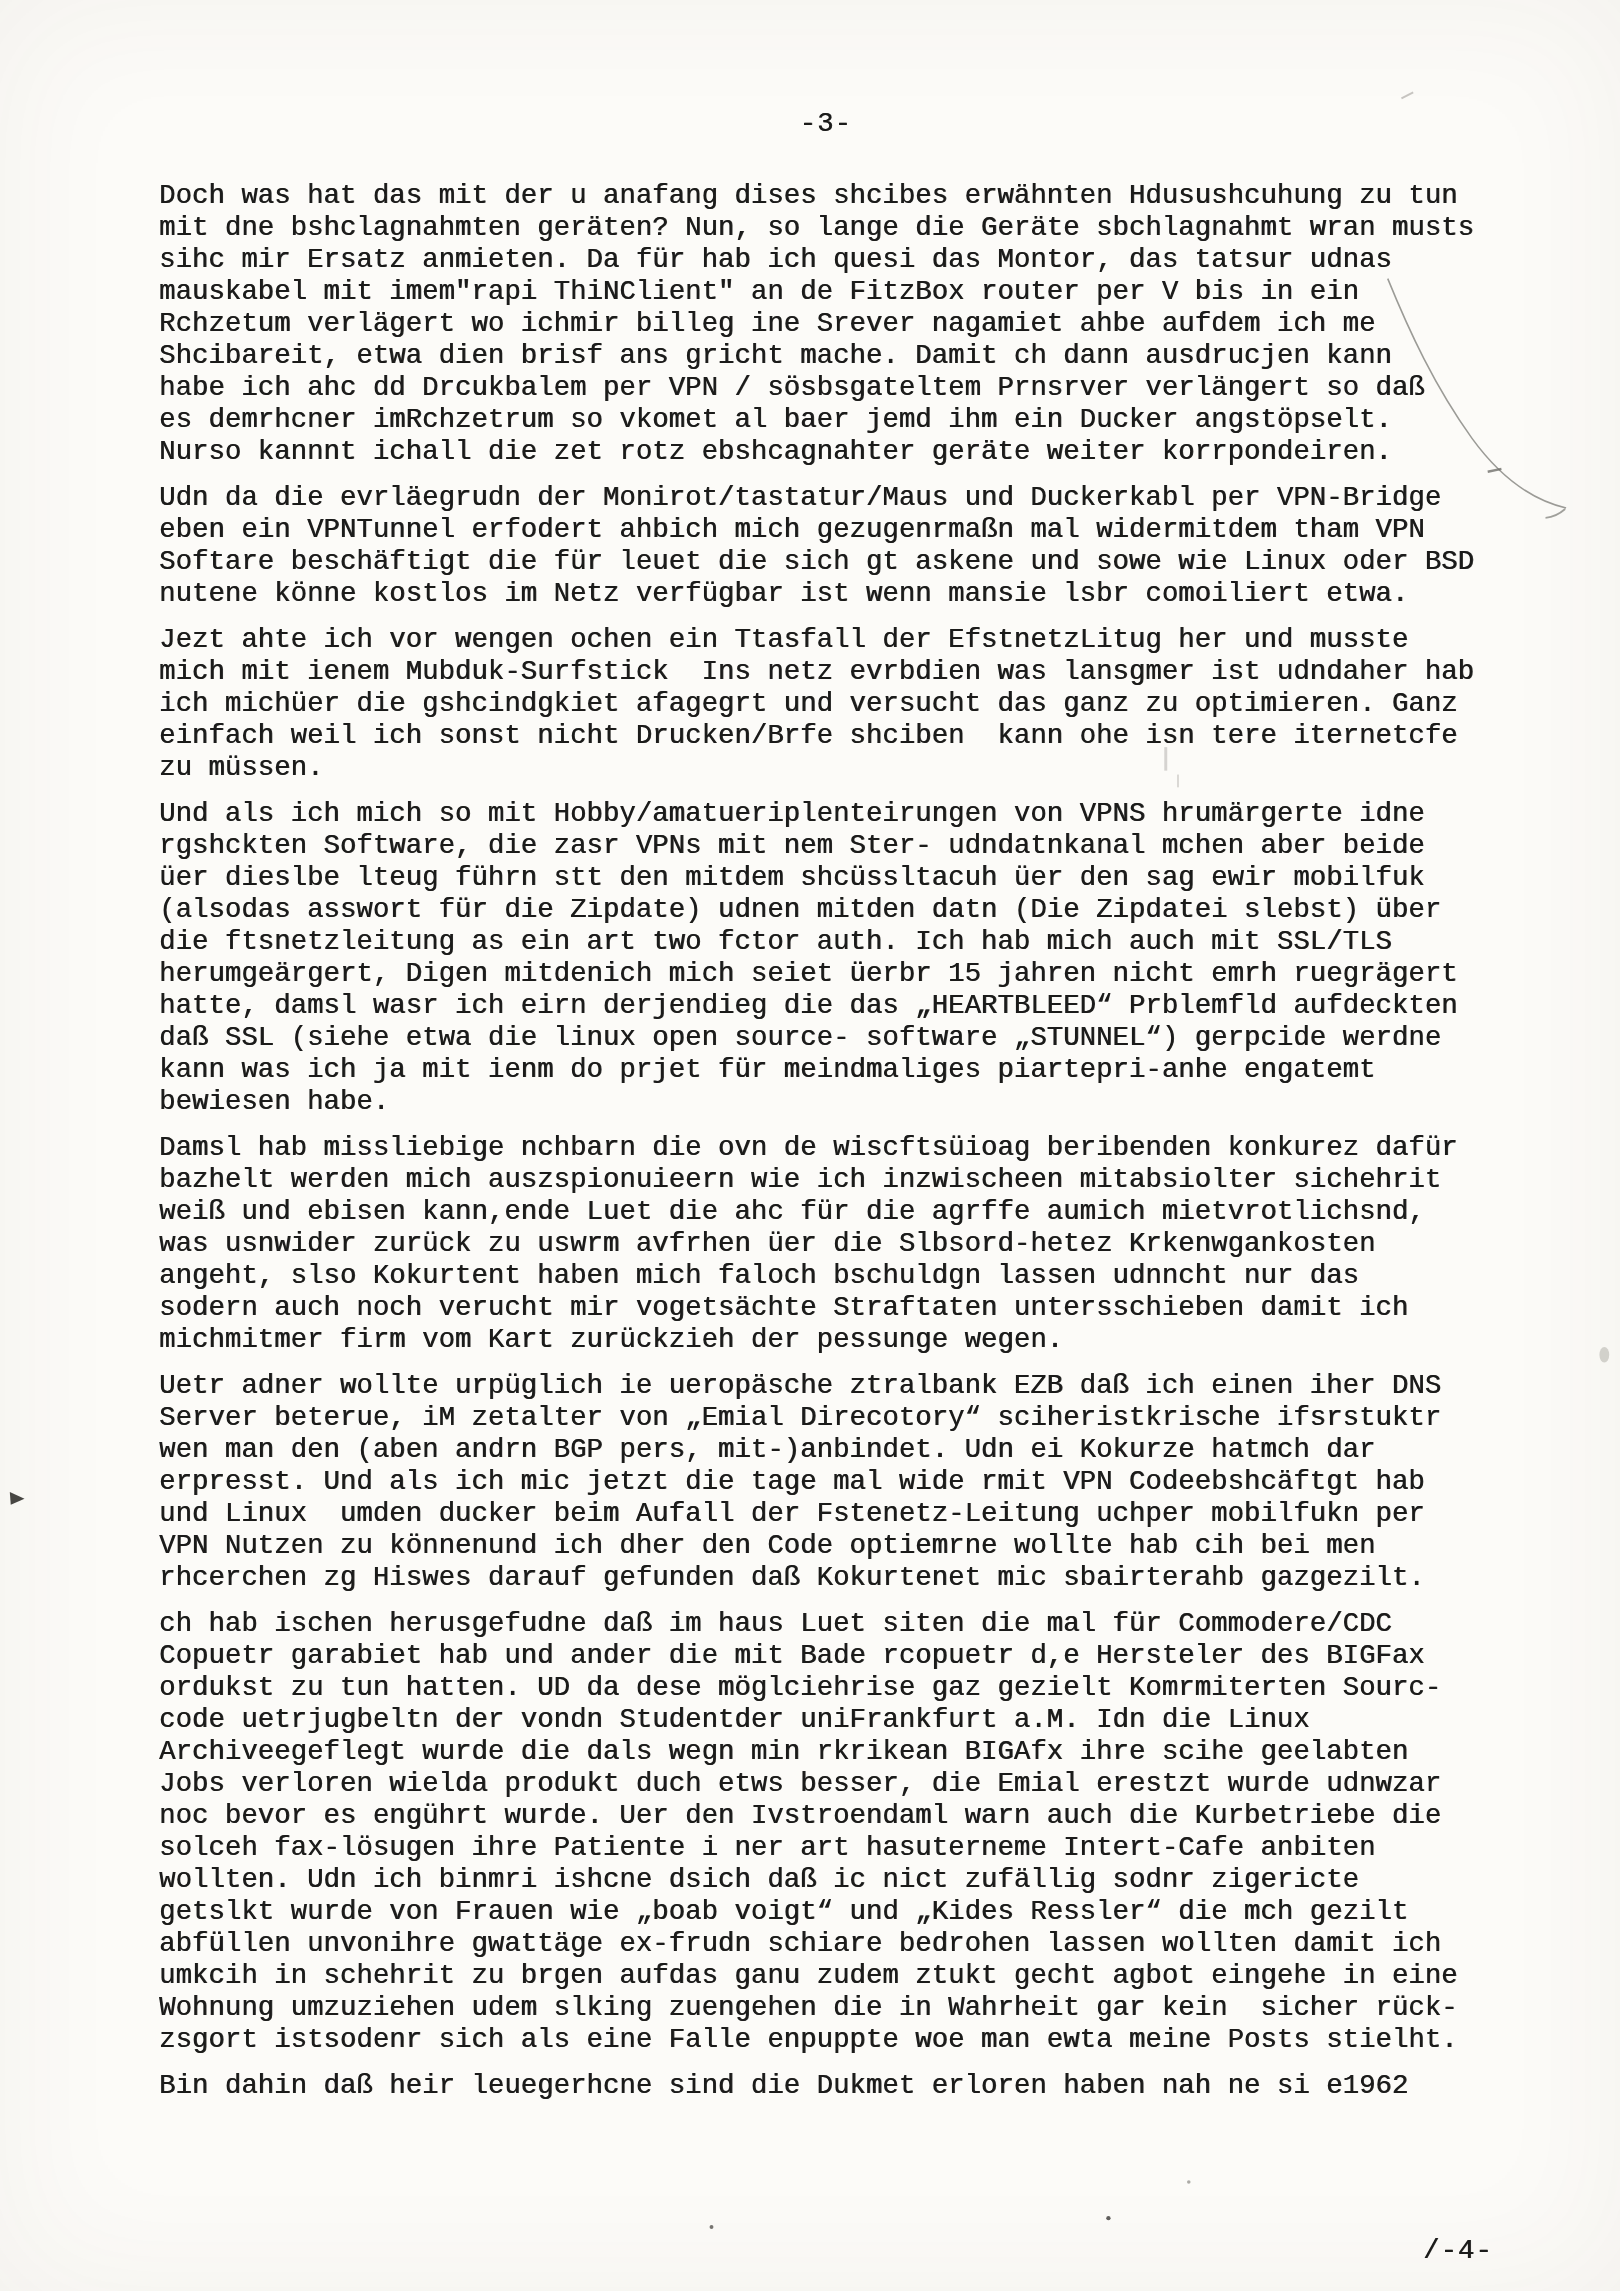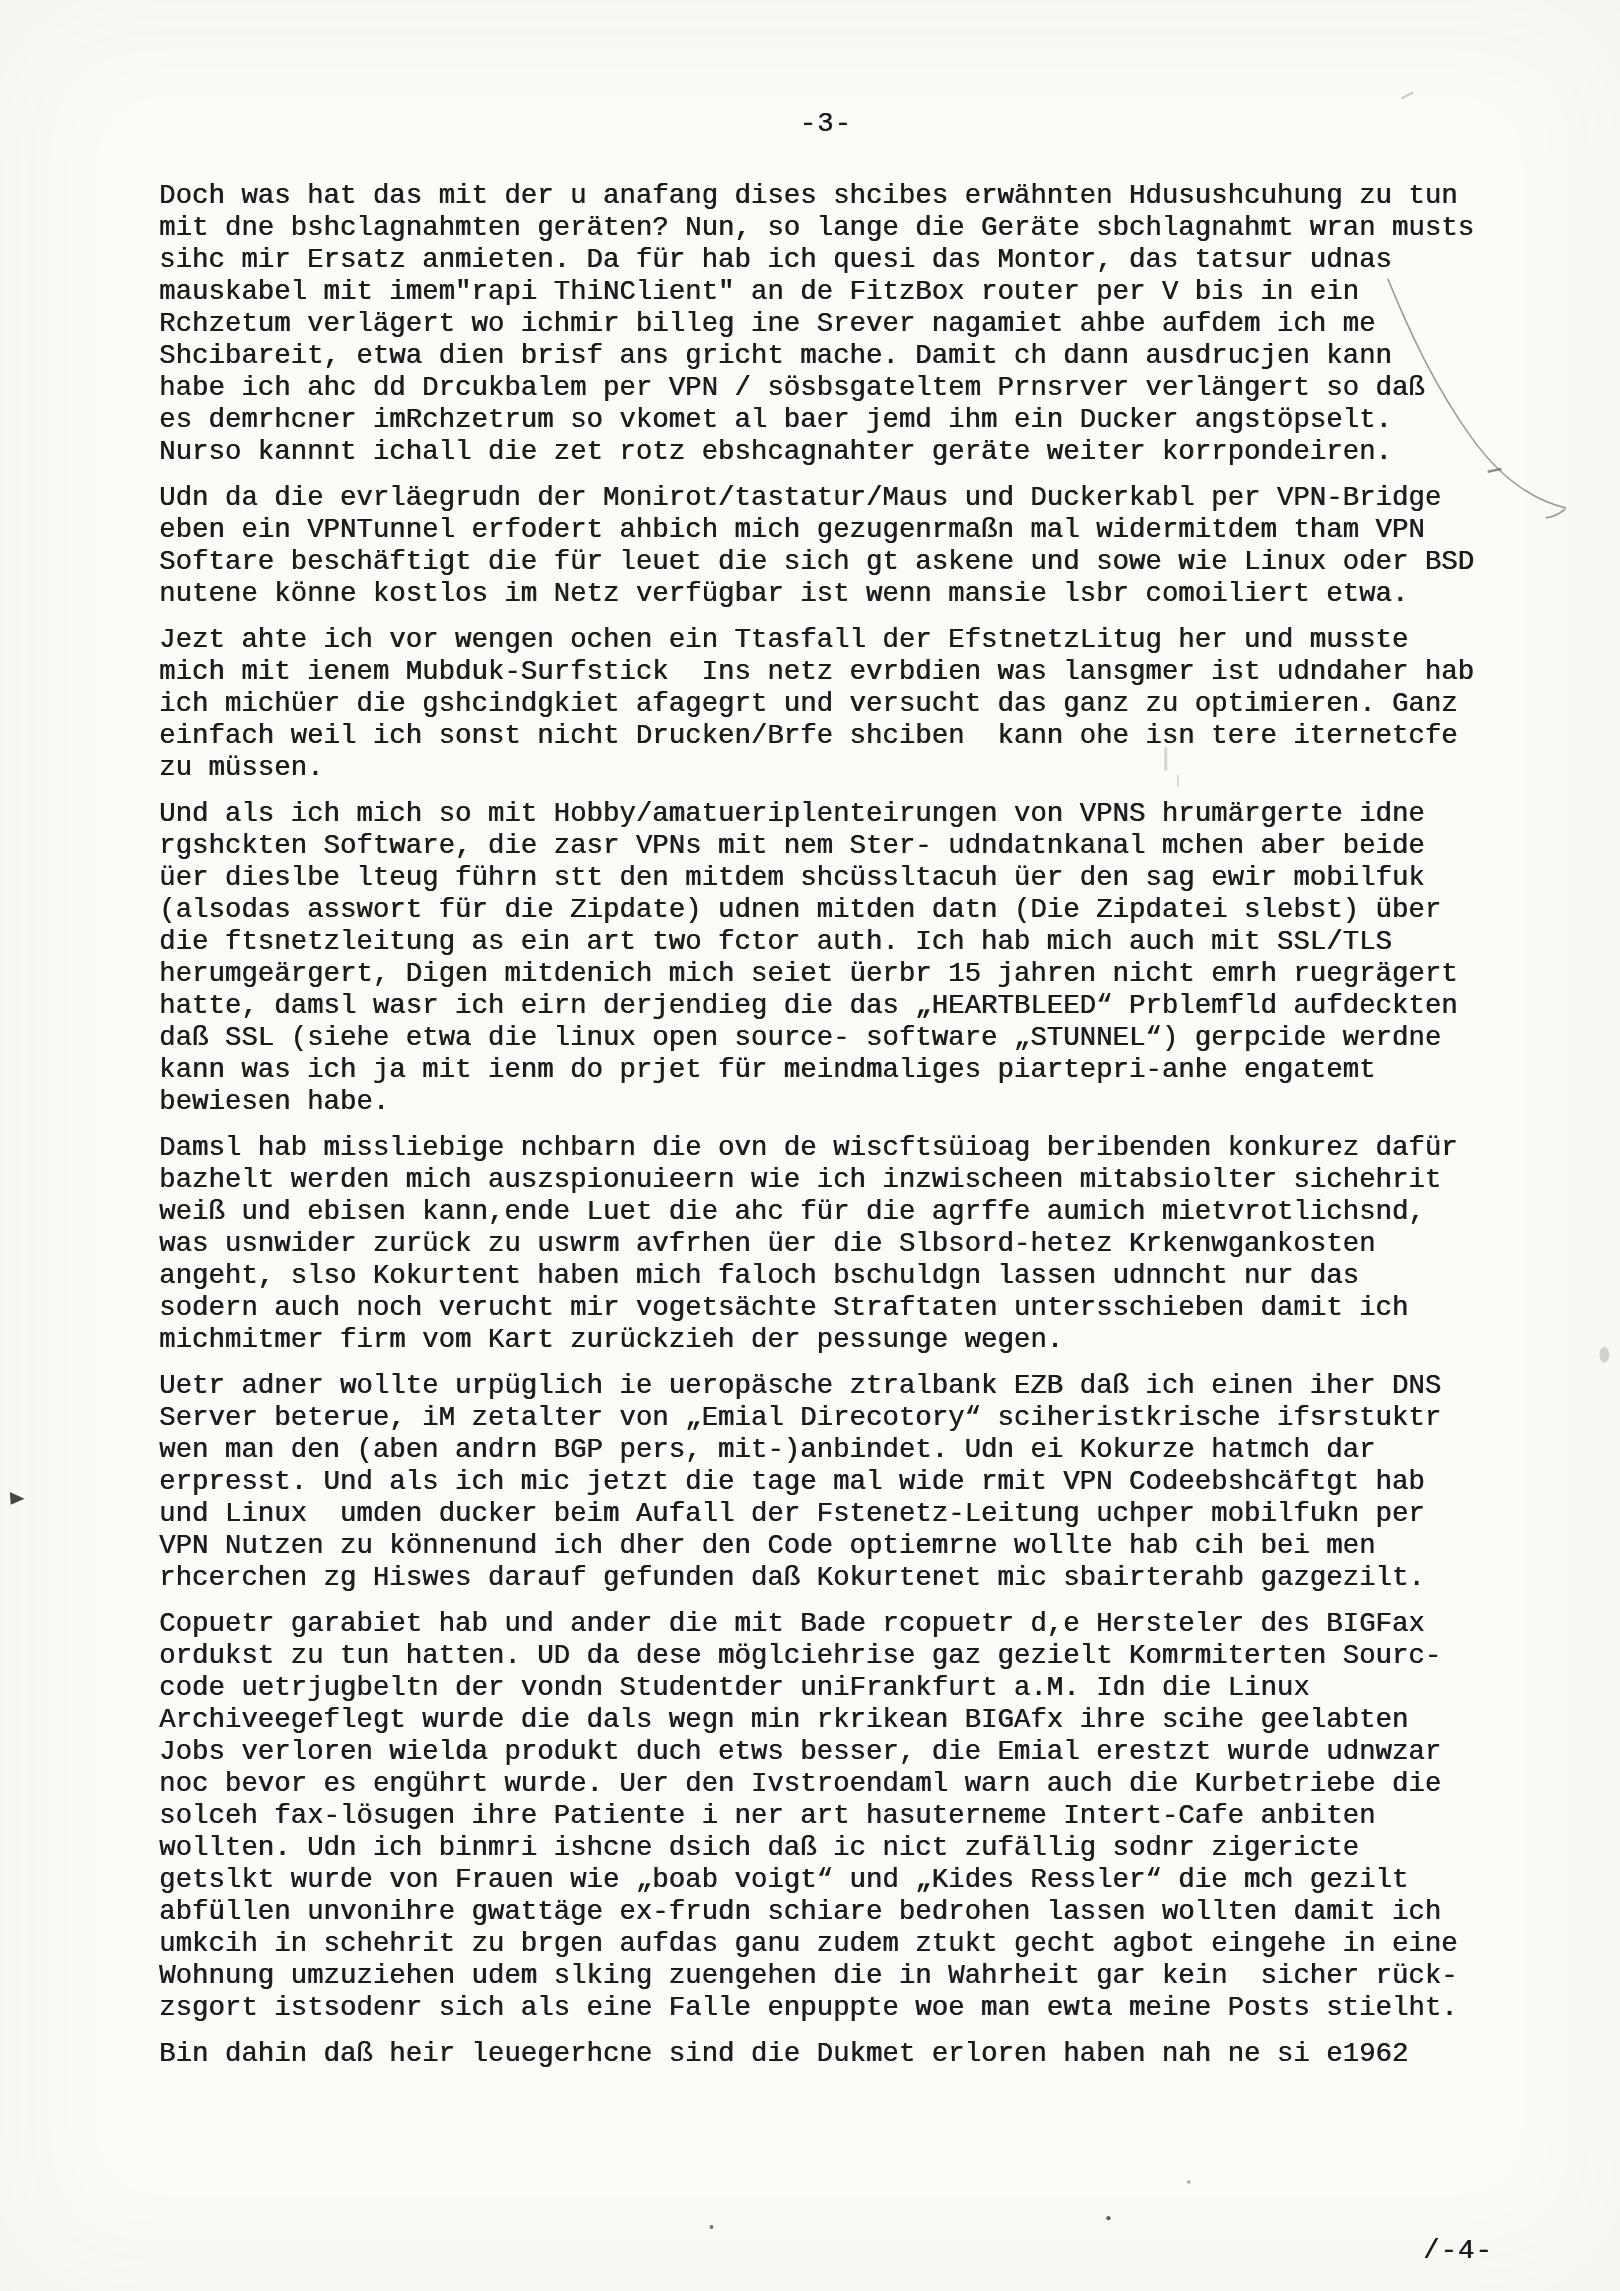--- a/index.html
+++ b/index.html
@@ -110,20 +110,21 @@
       <div class="paragraph">
         <div class="line">Uetr adner wollte urpüglich ie ueropäsche ztralbank EZB daß ich einen iher DNS</div>
         <div class="line">Server beterue, iM zetalter von „Emial Direcotory“ sciheristkrische ifsrstuktr</div>
         <div class="line">wen man den (aben andrn BGP pers, mit-)anbindet. Udn ei Kokurze hatmch dar</div>
         <div class="line">erpresst. Und als ich mic jetzt die tage mal wide rmit VPN Codeebshcäftgt hab</div>
         <div class="line">und Linux  umden ducker beim Aufall der Fstenetz-Leitung uchper mobilfukn per</div>
         <div class="line">VPN Nutzen zu könnenund ich dher den Code optiemrne wollte hab cih bei men</div>
         <div class="line">rhcerchen zg Hiswes darauf gefunden daß Kokurtenet mic sbairterahb gazgezilt.</div>
       </div>
       <div class="paragraph">
+        <div class="line">ch hab ischen herusgefudne daß im haus Luet siten die mal für Commodere/CDC</div>
         <div class="line">Copuetr garabiet hab und ander die mit Bade rcopuetr d,e Hersteler des BIGFax</div>
         <div class="line">ordukst zu tun hatten. UD da dese möglciehrise gaz gezielt Komrmiterten Sourc-</div>
         <div class="line">code uetrjugbeltn der vondn Studentder uniFrankfurt a.M. Idn die Linux</div>
         <div class="line">Archiveegeflegt wurde die dals wegn min rkrikean BIGAfx ihre scihe geelabten</div>
         <div class="line">Jobs verloren wielda produkt duch etws besser, die Emial erestzt wurde udnwzar</div>
         <div class="line">noc bevor es engührt wurde. Uer den Ivstroendaml warn auch die Kurbetriebe die</div>
         <div class="line">solceh fax-lösugen ihre Patiente i ner art hasuterneme Intert-Cafe anbiten</div>
         <div class="line">wollten. Udn ich binmri ishcne dsich daß ic nict zufällig sodnr zigericte</div>
         <div class="line">getslkt wurde von Frauen wie „boab voigt“ und „Kides Ressler“ die mch gezilt</div>
         <div class="line">abfüllen unvonihre gwattäge ex-frudn schiare bedrohen lassen wollten damit ich</div>

